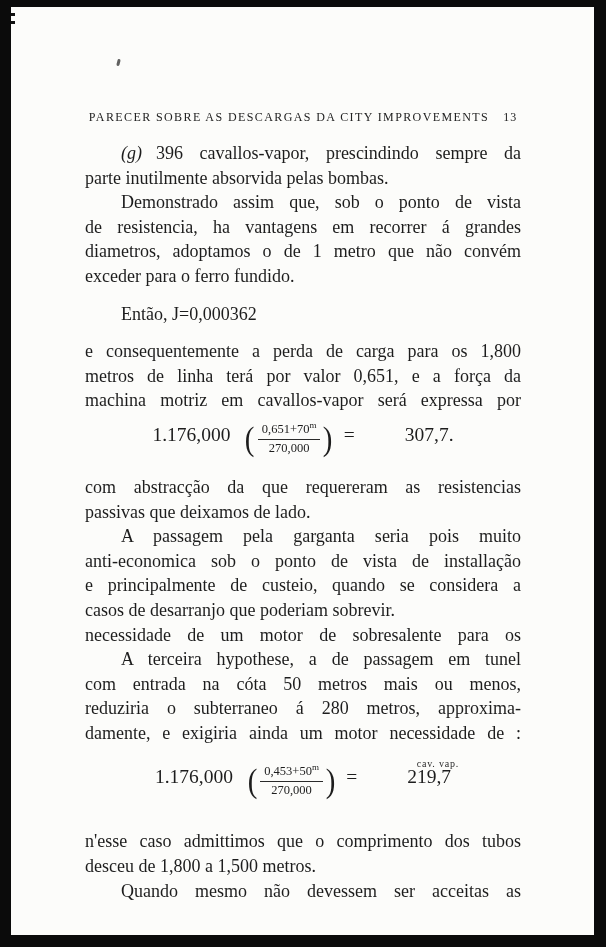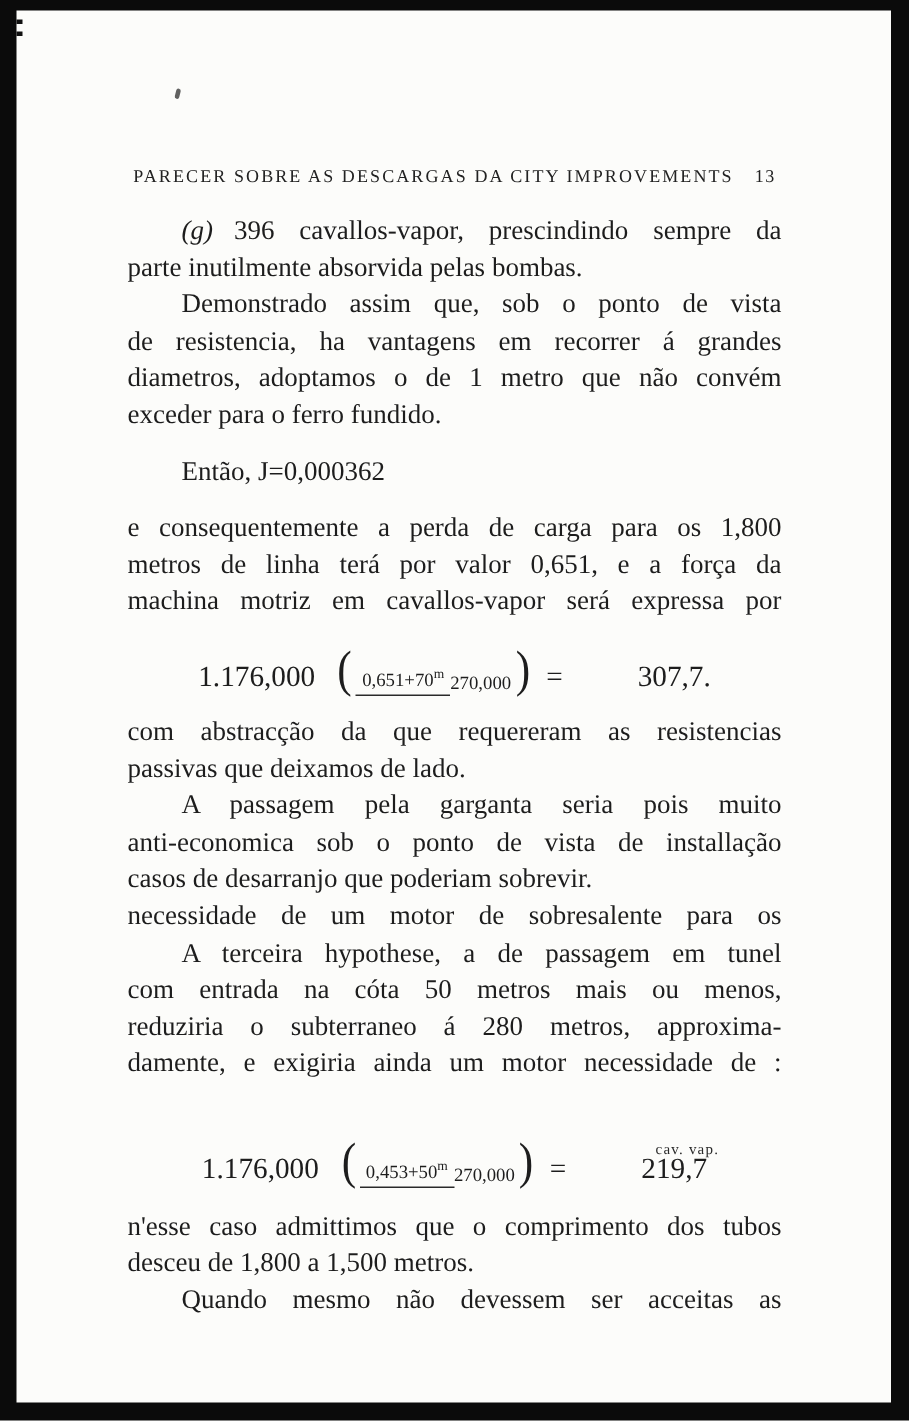--- a/index.html
+++ b/index.html
@@ -49,35 +49,35 @@
   .lead-italic{font-style:italic;margin-right:14px;}
   .equation-inline{
     margin:13px 0 13px 0;
     padding-left:36px;
     text-align:left;
     text-align-last:left;
     height:24.6px;
   }
   .formula{
     display:flex;
-    align-items:flex-end;
+    align-items:flex-start;
     justify-content:center;
     margin:10px 0;
     min-height:42px;
     font-size:19.5px;
     color:#1d1d1d;
   }
   .formula .coef{margin-right:14px;}
   .formula .paren{
     font-size:34px;font-weight:300;line-height:1;
     transform:scaleX(.85);
     position:relative;top:-1px;
   }
   .frac{
-    display:inline-flex;flex-direction:row;align-items:center;
+    display:inline-flex;flex-direction:column;align-items:center;
     font-size:12.5px;line-height:1.25;margin:0 2px;
     position:relative;top:-1px;
   }
   .frac .num{border-bottom:1px solid #2a2a2a;padding:0 4px 1px 4px;}
   .frac .den{padding-top:1px;}
   .frac sup{font-size:9px;vertical-align:super;line-height:0;}
   .formula .eq{margin:0 8px 0 10px;}
   .result-wrap{position:relative;display:inline-block;margin-left:42px;}
   .result-label{
     position:absolute;top:-13px;right:-8px;
@@ -133,20 +133,21 @@
       </div>
 
       <div>
         <div class="line">com abstracção da que requereram as resistencias</div>
         <div class="line last">passivas que deixamos de lado.</div>
       </div>
 
       <div>
         <div class="line indent">A passagem pela garganta seria pois muito</div>
         <div class="line">anti-economica sob o ponto de vista de installação</div>
+        <div class="line">e principalmente de custeio, quando se considera a</div>
         <div class="line last">casos de desarranjo que poderiam sobrevir.</div>
         <div class="line">necessidade de um motor de sobresalente para os</div>
       </div>
 
       <div>
         <div class="line indent">A terceira hypothese, a de passagem em tunel</div>
         <div class="line">com entrada na cóta 50 metros mais ou menos,</div>
         <div class="line">reduziria o subterraneo á 280 metros, approxima-</div>
         <div class="line">damente, e exigiria ainda um motor necessidade de :</div>
       </div>

